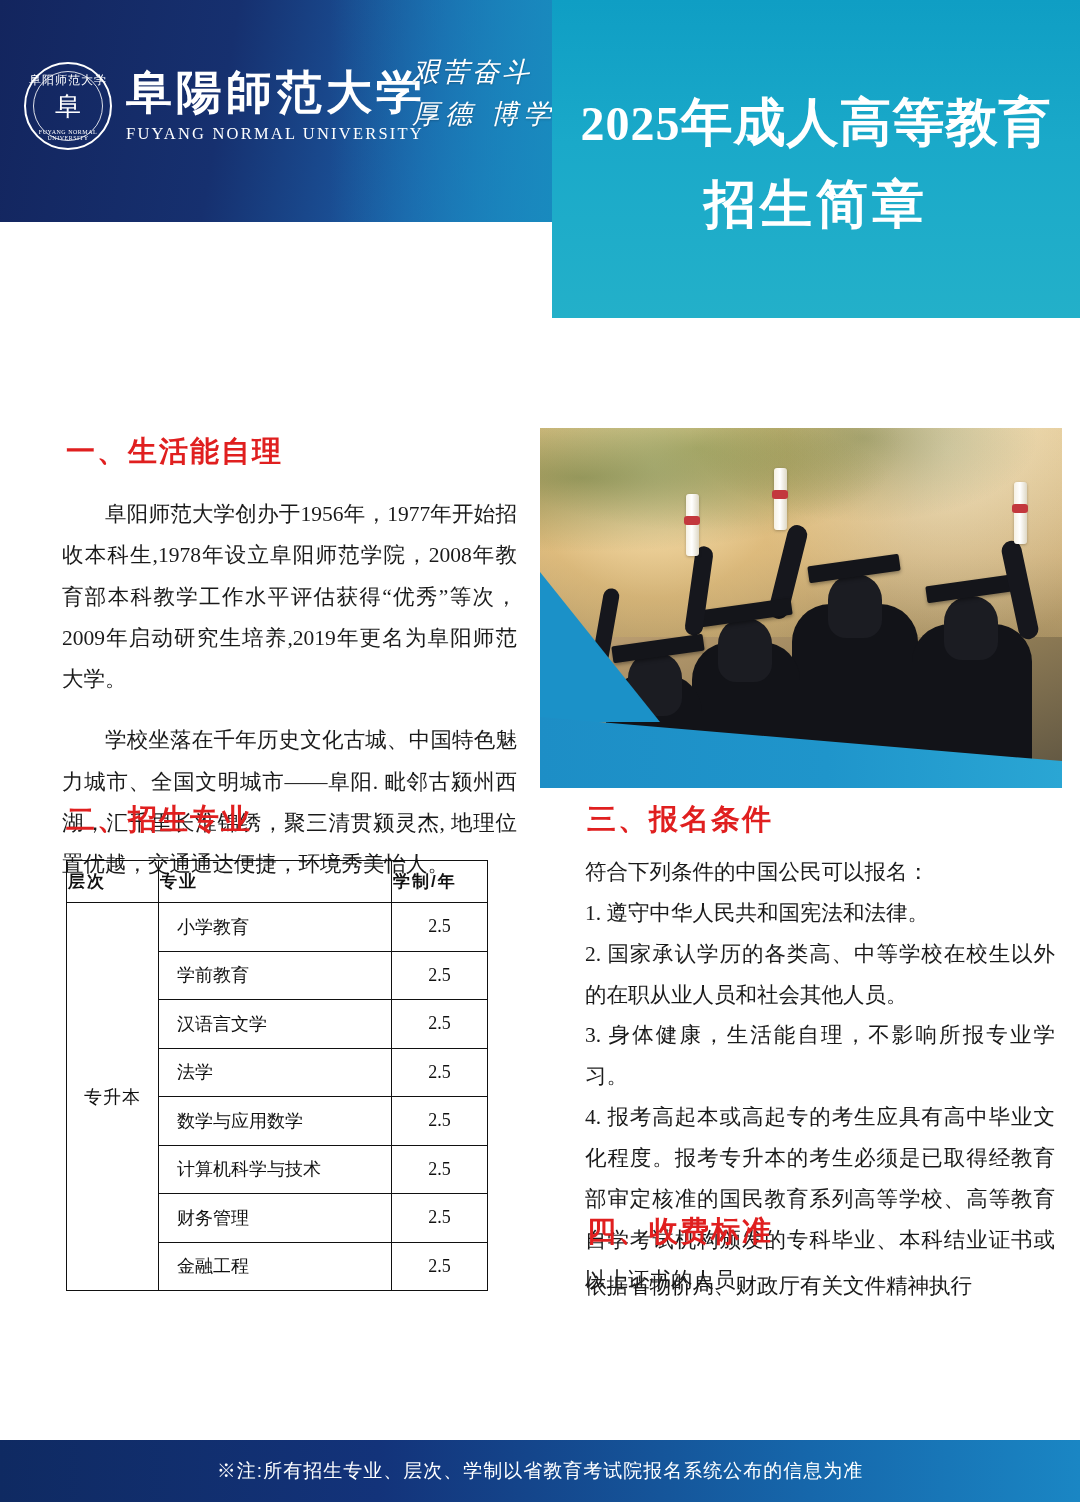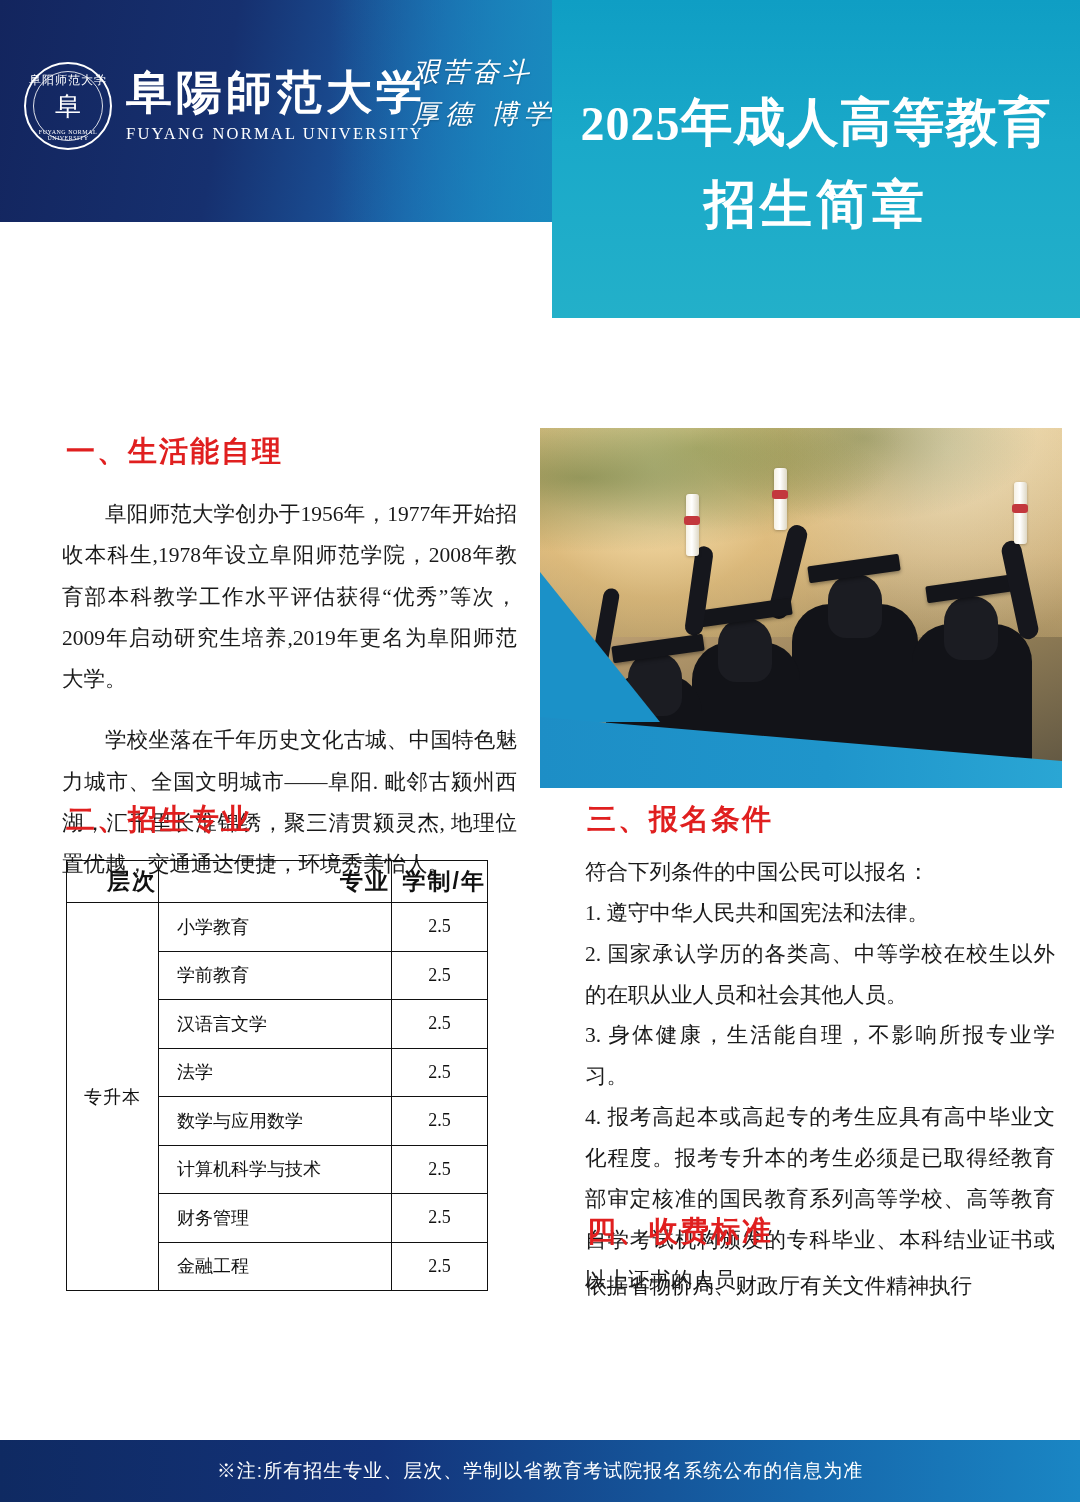--- a/index.html
+++ b/index.html
@@ -256,23 +256,23 @@
     margin-left: 4px;
     font-family: "Liberation Sans", sans-serif;
   }
   table.majors th, table.majors td {
     border: 1px solid #111111;
     font-size: 18px;
     color: #111111;
     height: 48.5px;
   }
   table.majors th {
-    text-align: right;
+    text-align: left;
     font-weight: bold;
-    font-size: 23px;
+    font-size: 17px;
     letter-spacing: 2px;
     height: 42px;
   }
   td.level-cell {
     text-align: center;
     width: 92px;
     letter-spacing: 1px;
   }
   td.major-cell {
     padding-left: 18px;

